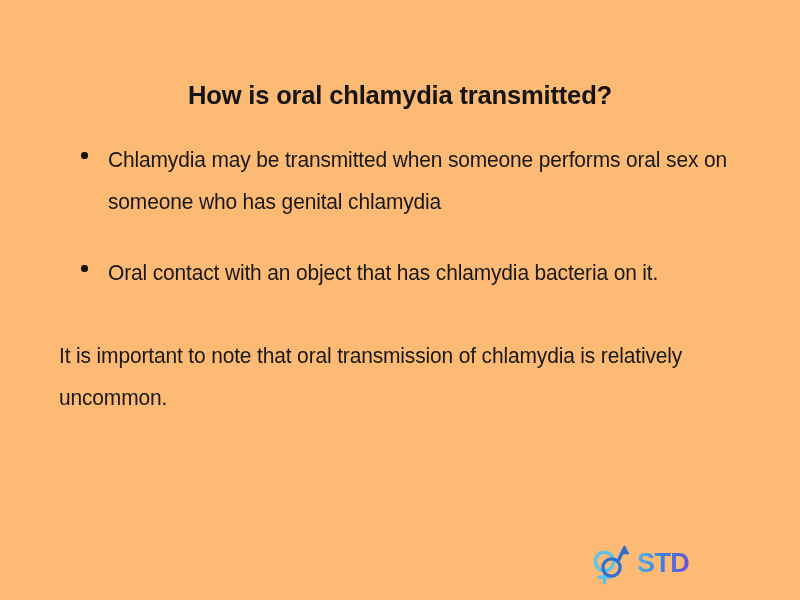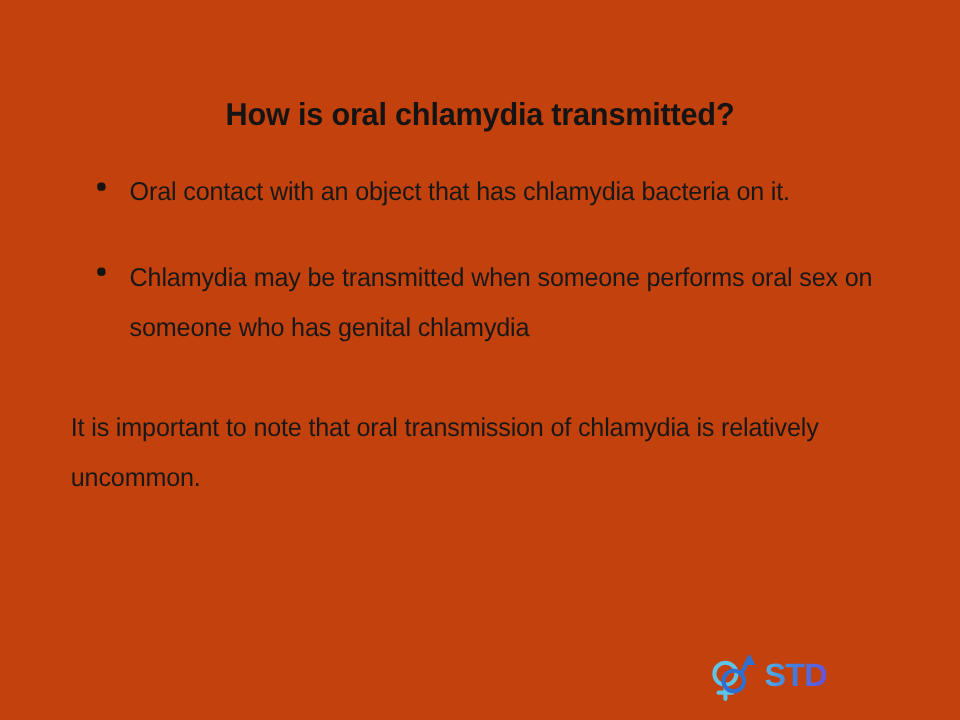--- a/index.html
+++ b/index.html
@@ -12,21 +12,21 @@
     height: 600px;
     overflow: hidden;
     font-family: "Liberation Sans", "DejaVu Sans", sans-serif;
   }
 
   #slide {
     position: relative;
     width: 800px;
     height: 600px;
     box-sizing: border-box;
-    background: #c2410c;
+    background: #fdba74;
     overflow: hidden;
   }
 
   
   #slide-title {
     position: absolute;
     top: 60px;
     left: 0;
     width: 800px;
     text-align: center;
@@ -126,26 +126,26 @@
 <body>
 
 <div id="slide">
 
   <h1 id="slide-title">How is oral chlamydia transmitted?</h1>
 
   <div id="body-content">
 
     <div class="bullet-item">
       <span class="bullet-marker"></span>
-      <div class="body-text">Oral contact with an object that has chlamydia bacteria on it.</div>
+      <div class="body-text">Chlamydia may be transmitted when someone performs oral sex on someone who has genital chlamydia</div>
     </div>
 
     <div class="bullet-item">
       <span class="bullet-marker"></span>
-      <div class="body-text">Chlamydia may be transmitted when someone performs oral sex on someone who has genital chlamydia</div>
+      <div class="body-text">Oral contact with an object that has chlamydia bacteria on it.</div>
     </div>
 
     <div id="closing-note" class="body-text">It is important to note that oral transmission of chlamydia is relatively uncommon.</div>
 
   </div>
 
   <div id="logo">
 
     <svg id="logo-mark" viewBox="0 0 46 46">
 

